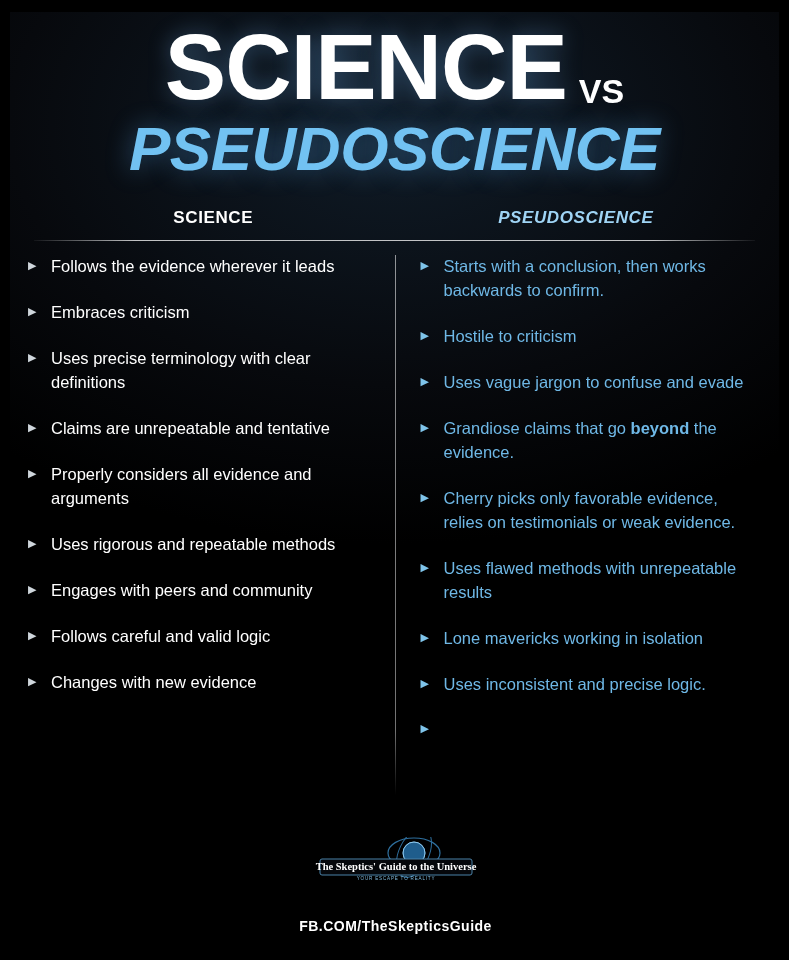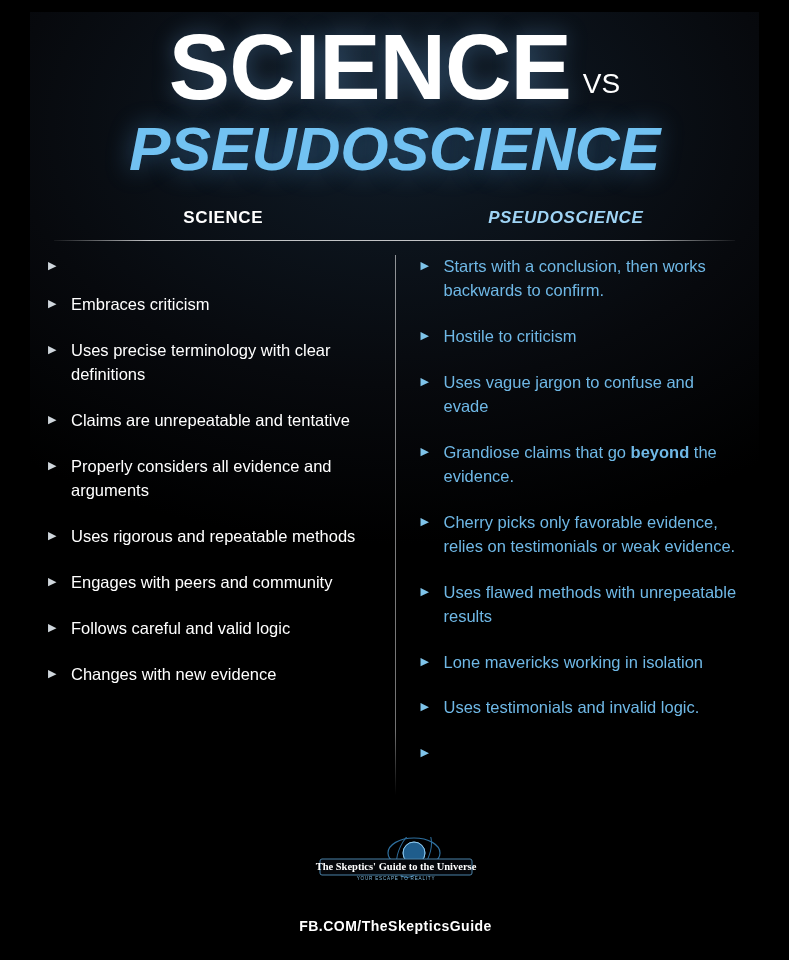--- a/index.html
+++ b/index.html
@@ -12,21 +12,21 @@
     height: 960px;
     overflow: hidden;
     font-family: "Liberation Sans", sans-serif;
   }
   .poster {
     position: relative;
     width: 789px;
     height: 960px;
     background: #000000;
     box-sizing: border-box;
-    padding: 12px 30px;
+    padding: 12px 10px;
     border-radius: 15px;
   }
   .inner {
     position: relative;
     width: 100%;
     height: 100%;
     background: radial-gradient(ellipse 620px 420px at 50% 12%, #101c28 0%, #07090d 62%, #000000 100%);
     box-sizing: border-box;
     overflow: hidden;
   }
@@ -43,25 +43,25 @@
     line-height: 0.95;
   }
   .title-science {
     font-size: 92px;
     font-weight: bold;
     color: #ffffff;
     letter-spacing: -1px;
     text-shadow: 0 0 22px rgba(120,190,255,0.35);
   }
   .title-vs {
-    font-size: 28px;
-    font-weight: normal;
+    font-size: 34px;
+    font-weight: bold;
     color: #ffffff;
     margin-left: 12px;
-    margin-bottom: 14px;
+    margin-bottom: 4px;
     letter-spacing: 0px;
   }
   .title-pseudo {
     margin-top: 2px;
     font-size: 62px;
     font-weight: bold;
     font-style: italic;
     color: #72c2f2;
     letter-spacing: -0.5px;
     text-shadow: 0 0 26px rgba(90,170,240,0.45);
@@ -181,20 +181,21 @@
       <div class="col-head pseudo">PSEUDOSCIENCE</div>
     </div>
     <div class="head-rule"></div>
 
     <div class="columns-body">
       <div class="divider"></div>
 
       <div class="col left">
         <div class="item">
           <span class="bullet">▶</span>
+          <span class="item-text">Follows the evidence wherever it leads</span>
         </div>
         <div class="item">
           <span class="bullet">▶</span>
           <span class="item-text">Embraces criticism</span>
         </div>
         <div class="item">
           <span class="bullet">▶</span>
           <span class="item-text">Uses precise terminology with clear definitions</span>
         </div>
         <div class="item">
@@ -247,21 +248,21 @@
         <div class="item">
           <span class="bullet blue">▶</span>
           <span class="item-text">Uses flawed methods with unrepeatable results</span>
         </div>
         <div class="item">
           <span class="bullet blue">▶</span>
           <span class="item-text">Lone mavericks working in isolation</span>
         </div>
         <div class="item">
           <span class="bullet blue">▶</span>
-          <span class="item-text">Uses testimonials and invalid logic.</span>
+          <span class="item-text">Uses inconsistent and precise logic.</span>
         </div>
         <div class="item">
           <span class="bullet blue">▶</span>
         </div>
       </div>
     </div>
 
     <div class="footer">
       <div class="logo">
         <svg width="180" height="52" viewBox="0 0 180 52" xmlns="http://www.w3.org/2000/svg" aria-hidden="true">

